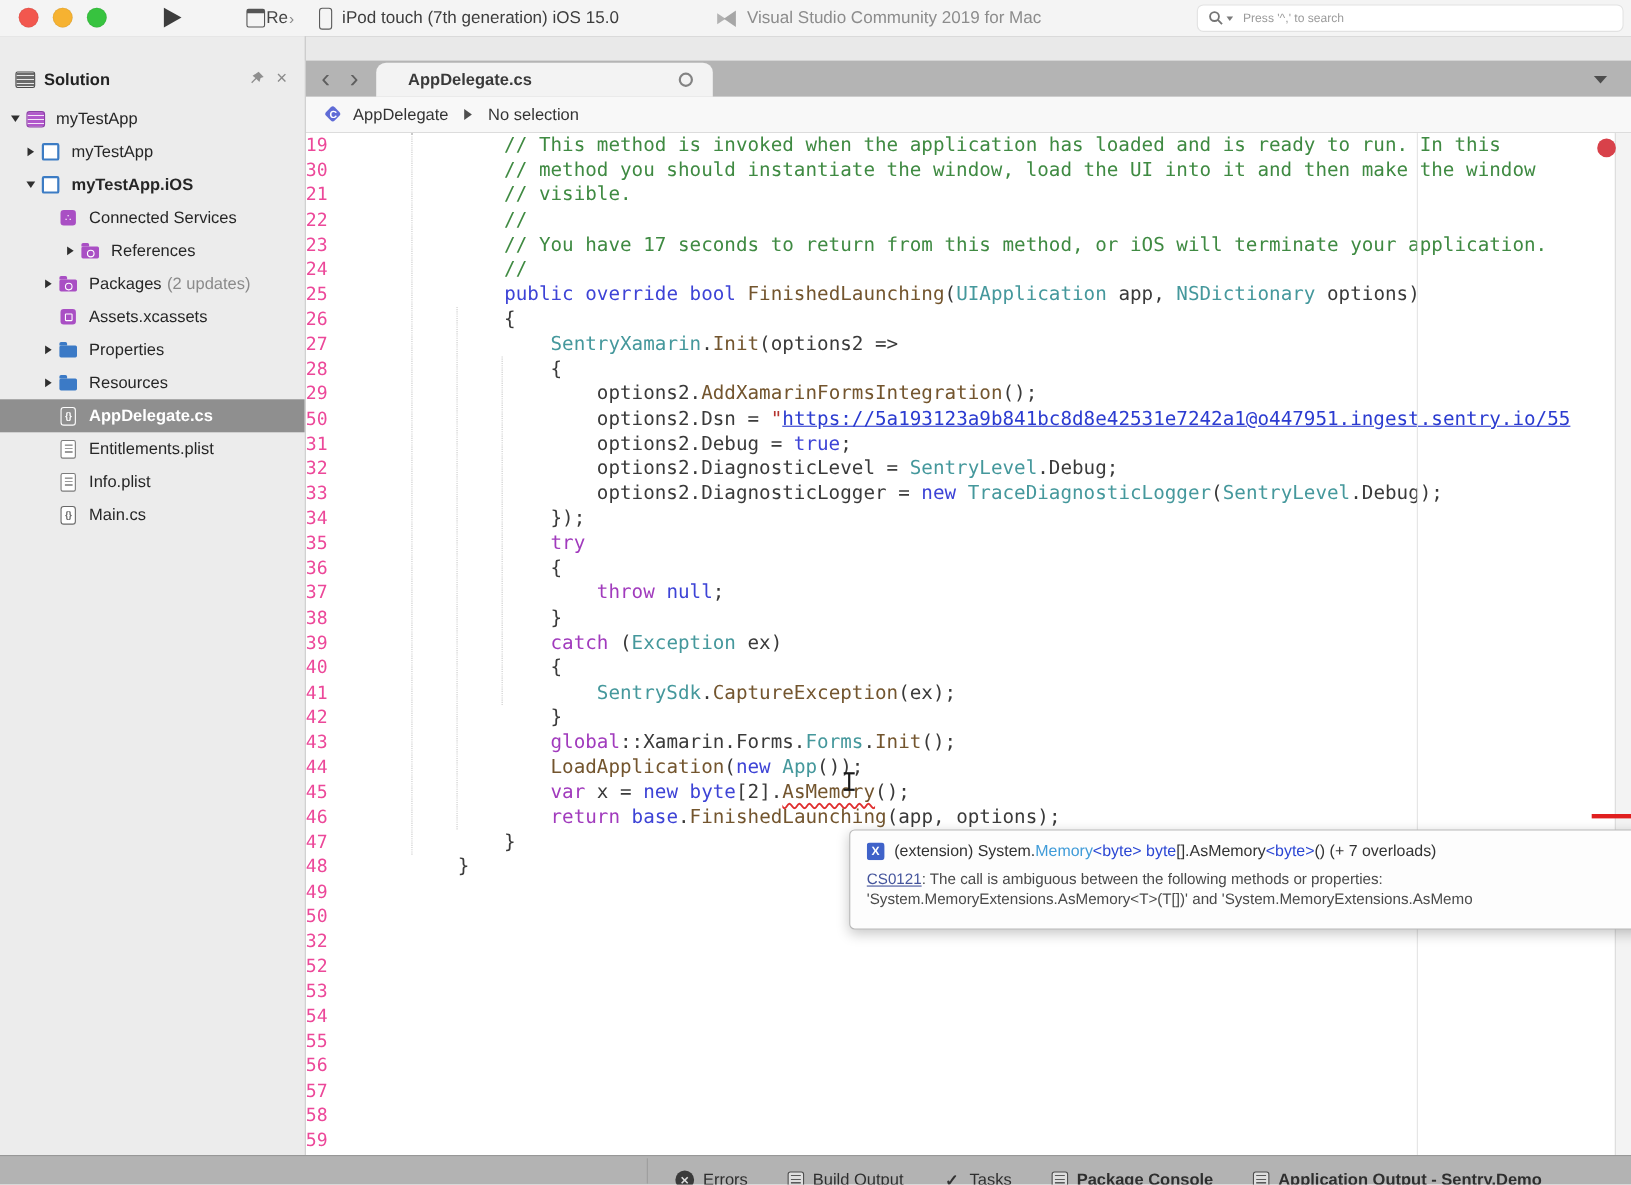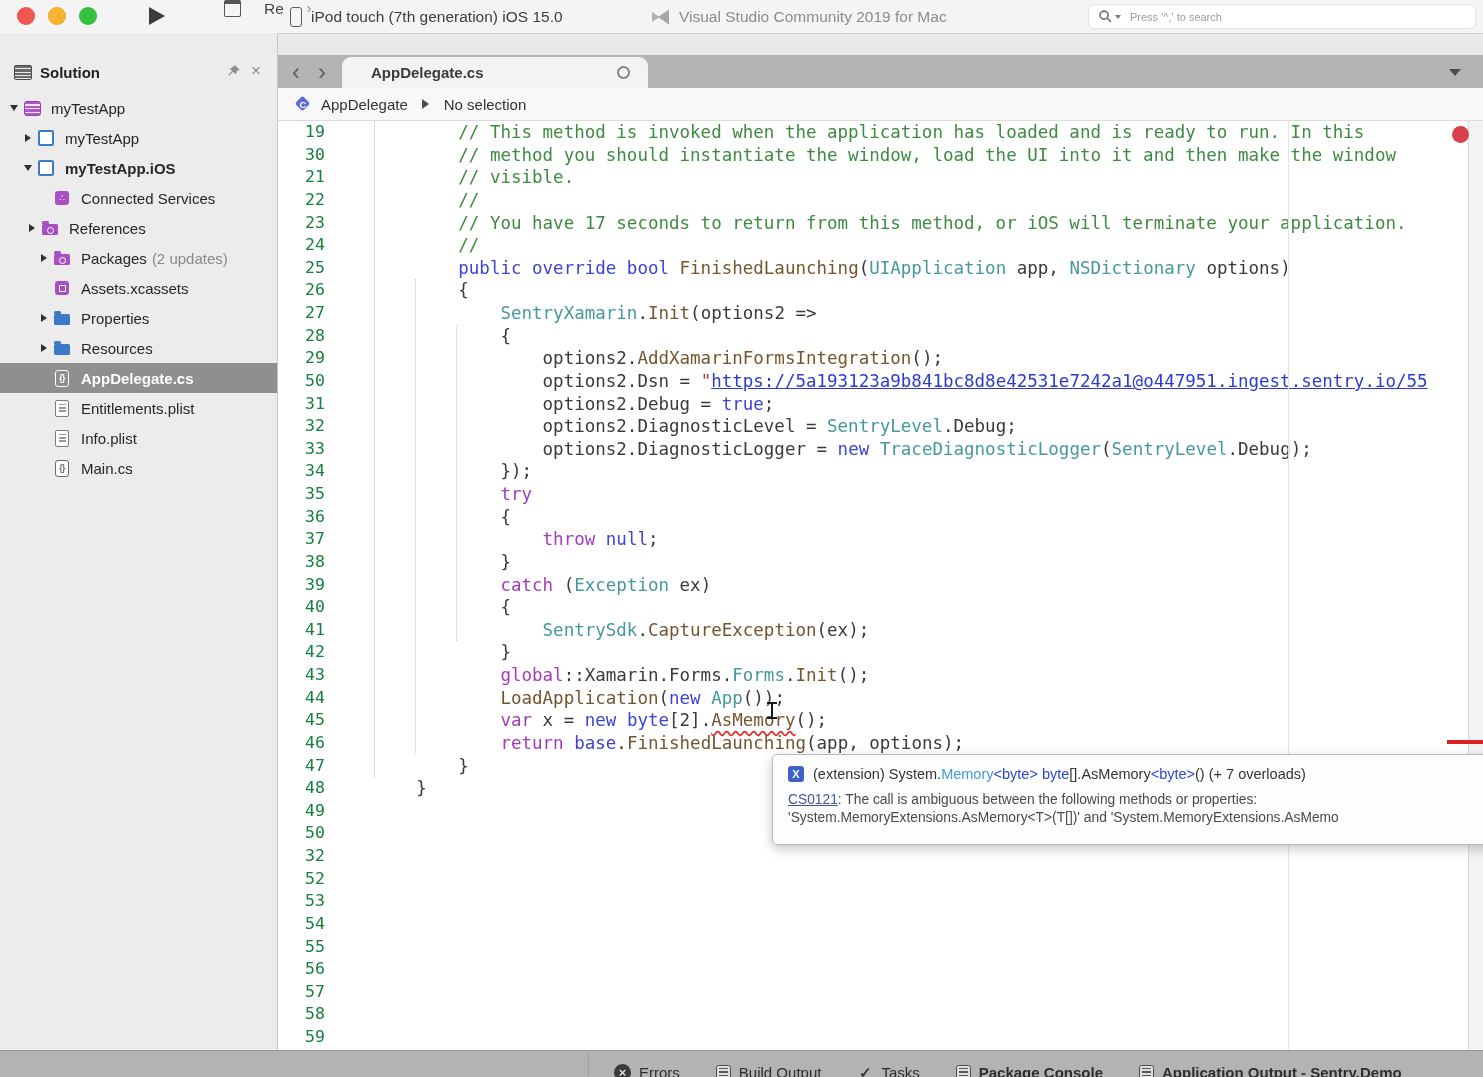--- a/index.html
+++ b/index.html
@@ -4,21 +4,21 @@
 <style>
   html,body{margin:0;padding:0;background:#dcdcdc;}
   #root{position:relative;width:1483px;height:1077px;overflow:hidden;background:#fff;
         font-family:"Liberation Sans",sans-serif;-webkit-font-smoothing:antialiased;}
   
   .toolbar{position:absolute;left:0;top:0;width:1483px;height:33px;background:#f4f4f4;border-bottom:1px solid #cfcfcf;}
   .traffic{position:absolute;left:17px;top:7px;display:flex;gap:13px;}
   .tl{width:18px;height:18px;border-radius:50%;display:inline-block;box-shadow:inset 0 0 1px rgba(0,0,0,.25);}
   .tl.red{background:#f2574e;}.tl.yellow{background:#f6b231;}.tl.green{background:#37c33f;}
   .play{position:absolute;left:149px;top:7px;width:0;height:0;border-left:16px solid #3c3c3c;border-top:9.5px solid transparent;border-bottom:9.5px solid transparent;}
-  .config{position:absolute;left:224px;top:0;height:33px;display:flex;align-items:flex-start;gap:23px;color:#454545;font-size:15.5px;}
+  .config{position:absolute;left:224px;top:0;height:33px;display:flex;align-items:center;gap:1px;color:#454545;font-size:15.5px;}
   .win-icon{width:15px;height:12px;border:1.5px solid #555;border-top:4px solid #555;border-radius:2px;}
   .chev{color:#8a8a8a;font-size:14px;}
   .device{position:absolute;left:290px;top:0;height:33px;display:flex;align-items:center;gap:9px;color:#3d3d3d;font-size:15.5px;}
   .phone-icon{width:10px;height:18px;border:1.5px solid #5a5a5a;border-radius:3px;}
   .apptitle{position:absolute;left:651px;top:0;height:33px;display:flex;align-items:center;gap:9px;color:#8c8c8c;font-size:15.5px;}
   .search{position:absolute;left:1088px;top:4px;width:388px;height:25px;background:#fff;border:1px solid #e2e2e2;border-radius:6px;display:flex;align-items:center;padding-left:9px;box-sizing:border-box;}
   .schev{width:0;height:0;border-left:3.5px solid transparent;border-right:3.5px solid transparent;border-top:4.5px solid #7a7a7a;margin-left:2px;}
   .placeholder{color:#9b9b9b;font-size:11px;margin-left:9px;}
   
   .subtop{position:absolute;left:0;top:34px;width:1483px;height:21px;background:#e9e9e9;}
@@ -35,21 +35,21 @@
   .breadcrumb{position:absolute;left:278px;top:88px;width:1205px;height:33px;background:#f8f8f8;border-bottom:1px solid #dcdcdc;display:flex;align-items:center;padding-left:16px;box-sizing:border-box;font-size:15px;color:#333;}
   .class-icon{position:relative;width:18px;height:18px;margin-right:9px;flex:none;}
   .class-icon::before{content:"";position:absolute;left:3px;top:3px;width:11px;height:11px;background:#5f6bd6;border-radius:2.5px;transform:rotate(45deg);}
   .class-icon::after{content:"C";position:absolute;inset:0;display:flex;align-items:center;justify-content:center;color:#fff;font-size:9.5px;font-weight:700;}
   .bc-arrow{width:0;height:0;border-top:5px solid transparent;border-bottom:5px solid transparent;border-left:7px solid #4e4e4e;margin:0 15px 0 14px;}
   
   .editor{position:absolute;left:278px;top:121px;width:1189px;height:929px;background:#fff;overflow:hidden;}
   .guide{position:absolute;width:0;border-left:1px dotted #c9c9c9;}
   .ruler{position:absolute;left:1010px;top:0;height:929px;width:0;border-left:1px solid #e4e4e4;}
   .code-line{display:flex;height:22.63px;font-family:"DejaVu Sans Mono",monospace;font-size:17.5px;line-height:22.63px;}
-  .ln-num{width:74px;padding-right:14px;flex:none;text-align:center;color:#15803d;font-size:16.5px;}
+  .ln-num{width:74px;padding-right:14px;flex:none;text-align:left;color:#ec4899;font-size:16.5px;}
   .ln-code{white-space:pre;padding-left:8px;}
   .tk-cm{color:#3f8a42;}
   .tk-kw{color:#3d43d6;}
   .tk-fl{color:#a13bbd;}
   .tk-ty{color:#45989c;}
   .tk-me{color:#73552e;}
   .tk-pl{color:#3a3a3a;}
   .tk-st{color:#b5352f;}
   .tk-ln{color:#2b3bd0;text-decoration:underline;}
   .tk-er{color:#73552e;text-decoration-line:underline;text-decoration-style:wavy;text-decoration-color:#e03030;text-underline-offset:4px;}
@@ -388,21 +388,21 @@
           </span>
           <span class="tree-label" style="font-weight: 700;">myTestApp.iOS</span>
         </div>
         <div class="tree-row" style="padding-left: 36px;">
           <span class="tree-arrow"></span>
           <span class="tree-icon">
             <span class="icon-services"></span>
           </span>
           <span class="tree-label">Connected Services</span>
         </div>
-        <div class="tree-row" style="padding-left: 24px; text-align: right;">
+        <div class="tree-row" style="padding-left: 56px; text-align: right;">
           <span class="tree-arrow">
             <span class="tri-r"></span>
           </span>
           <span class="tree-icon">
             <span class="icon-folder-purple"></span>
           </span>
           <span class="tree-label">References</span>
         </div>
         <div class="tree-row" style="padding-left: 36px;">
           <span class="tree-arrow">

